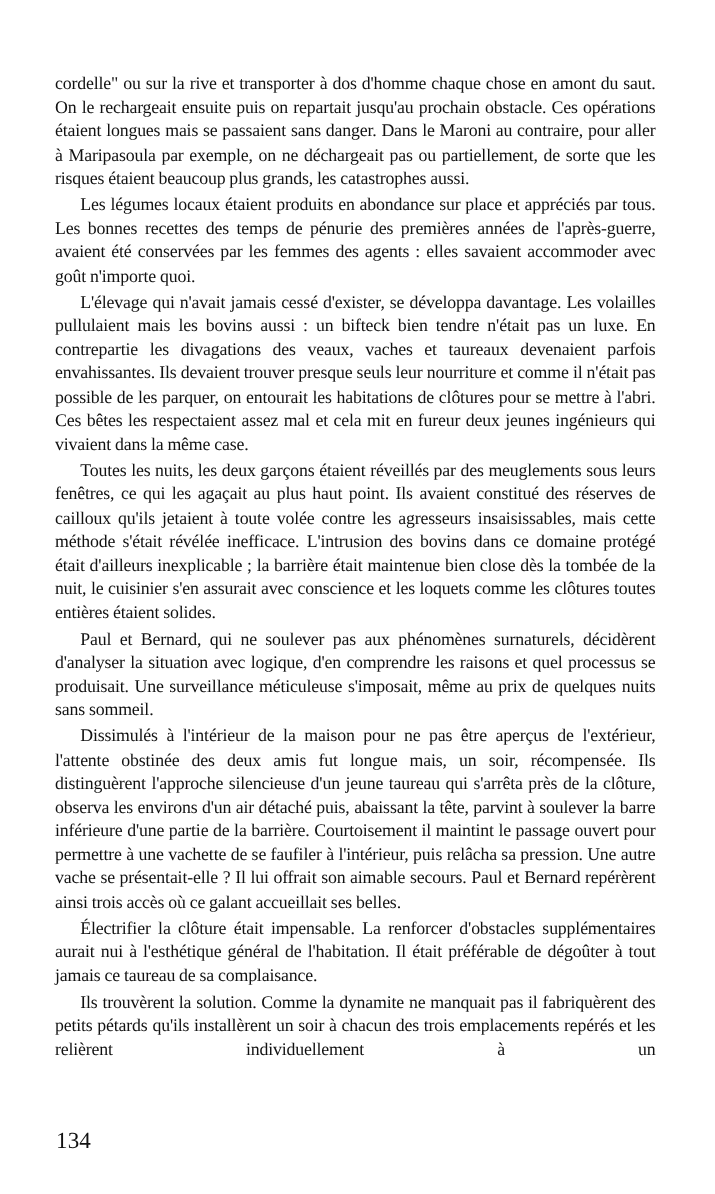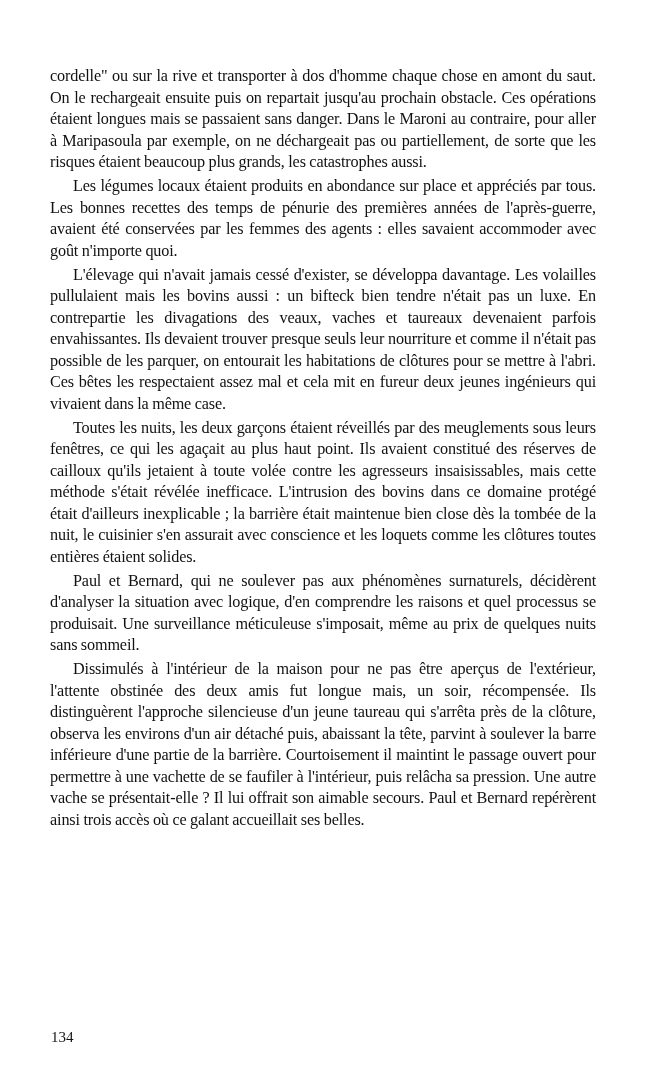--- a/index.html
+++ b/index.html
@@ -33,29 +33,31 @@
     .para.no-indent {
       text-indent: 0;
     }
     .para.last-line-justify {
       text-align-last: justify;
     }
     .page-number {
       position: absolute;
       left: 51px;
       top: 1027px;
-      font-size: 15px;
+      font-size: 21px;
       line-height: 20px;
     }
   </style>
 </head>
 <body>
 
 <div class="page-body">
   <p class="para no-indent">cordelle" ou sur la rive et transporter à dos d'homme chaque chose en amont du saut. On le rechargeait ensuite puis on repartait jusqu'au prochain obstacle. Ces opérations étaient longues mais se passaient sans danger. Dans le Maroni au contraire, pour aller à Maripasoula par exemple, on ne déchargeait pas ou partiellement, de sorte que les risques étaient beaucoup plus grands, les catastrophes aussi.</p>
   <p class="para">Les légumes locaux étaient produits en abondance sur place et appréciés par tous. Les bonnes recettes des temps de pénurie des premières années de l'après-guerre, avaient été conservées par les femmes des agents : elles savaient accommoder avec goût n'importe quoi.</p>
   <p class="para">L'élevage qui n'avait jamais cessé d'exister, se développa davantage. Les volailles pullulaient mais les bovins aussi : un bifteck bien tendre n'était pas un luxe. En contrepartie les divagations des veaux, vaches et taureaux devenaient parfois envahissantes. Ils devaient trouver presque seuls leur nourriture et comme il n'était pas possible de les parquer, on entourait les habitations de clôtures pour se mettre à l'abri. Ces bêtes les respectaient assez mal et cela mit en fureur deux jeunes ingénieurs qui vivaient dans la même case.</p>
   <p class="para">Toutes les nuits, les deux garçons étaient réveillés par des meuglements sous leurs fenêtres, ce qui les agaçait au plus haut point. Ils avaient constitué des réserves de cailloux qu'ils jetaient à toute volée contre les agresseurs insaisissables, mais cette méthode s'était révélée inefficace. L'intrusion des bovins dans ce domaine protégé était d'ailleurs inexplicable ; la barrière était maintenue bien close dès la tombée de la nuit, le cuisinier s'en assurait avec conscience et les loquets comme les clôtures toutes entières étaient solides.</p>
   <p class="para">Paul et Bernard, qui ne soulever pas aux phénomènes surnaturels, décidèrent d'analyser la situation avec logique, d'en comprendre les raisons et quel processus se produisait. Une surveillance méticuleuse s'imposait, même au prix de quelques nuits sans sommeil.</p>
   <p class="para">Dissimulés à l'intérieur de la maison pour ne pas être aperçus de l'extérieur, l'attente obstinée des deux amis fut longue mais, un soir, récompensée. Ils distinguèrent l'approche silencieuse d'un jeune taureau qui s'arrêta près de la clôture, observa les environs d'un air détaché puis, abaissant la tête, parvint à soulever la barre inférieure d'une partie de la barrière. Courtoisement il maintint le passage ouvert pour permettre à une vachette de se faufiler à l'intérieur, puis relâcha sa pression. Une autre vache se présentait-elle ? Il lui offrait son aimable secours. Paul et Bernard repérèrent ainsi trois accès où ce galant accueillait ses belles.</p>
+  <p class="para">Électrifier la clôture était impensable. La renforcer d'obstacles supplémentaires aurait nui à l'esthétique général de l'habitation. Il était préférable de dégoûter à tout jamais ce taureau de sa complaisance.</p>
+  <p class="para last-line-justify">Ils trouvèrent la solution. Comme la dynamite ne manquait pas il fabriquèrent des petits pétards qu'ils installèrent un soir à chacun des trois emplacements repérés et les relièrent individuellement à un</p>
 </div>
 
 <div class="page-number">134</div>
 
 </body></html>

